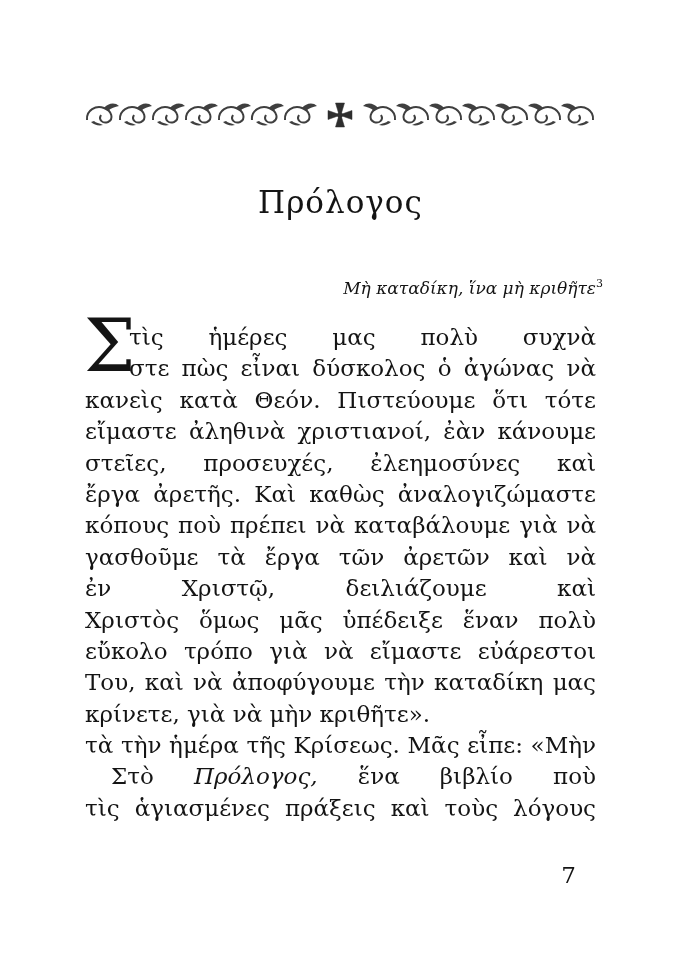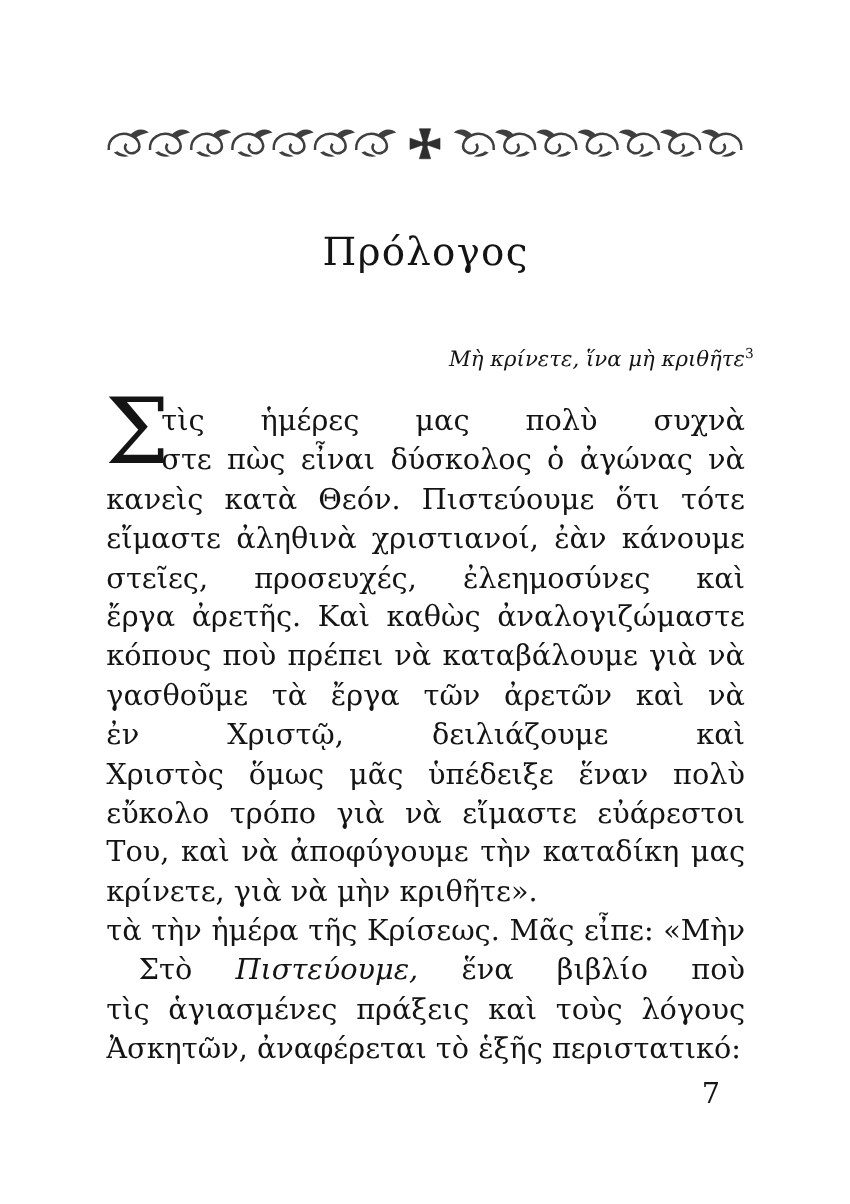--- a/index.html
+++ b/index.html
@@ -128,40 +128,39 @@
           <use href="#curl" x="132"></use>
           <use href="#curl" x="165"></use>
         <use href="#curl" x="198"></use>
       </g>
     </svg>
   </div>
 
   <h1 class="title">Πρόλογος</h1>
 
   <div class="epigraph">
-    <span>Μὴ κρίνετε, ἵνα μὴ κριθῆτε</span><sup>3</sup>
+    <span>Μὴ καταδίκη, ἵνα μὴ κριθῆτε</span><sup>3</sup>
   </div>
 
   <div class="dropcap">Σ</div>
 
   <div class="bodytext">
       <div class="line dc-indent"><span>τὶς ἡμέρες μας πολὺ συχνὰ παραπονούμα-</span></div>
       <div class="line dc-indent"><span>στε πὼς εἶναι δύσκολος ὁ ἀγώνας νὰ ζήση</span></div>
       <div class="line"><span>κανεὶς κατὰ Θεόν. Πιστεύουμε ὅτι τότε μόνον</span></div>
       <div class="line"><span>εἴμαστε ἀληθινὰ χριστιανοί, ἐὰν κάνουμε νη-</span></div>
       <div class="line"><span>στεῖες, προσευχές, ἐλεημοσύνες καὶ παρόμοια</span></div>
       <div class="line"><span>ἔργα ἀρετῆς. Καὶ καθὼς ἀναλογιζώμαστε τοὺς</span></div>
       <div class="line"><span>κόπους ποὺ πρέπει νὰ καταβάλουμε γιὰ νὰ ἐρ-</span></div>
       <div class="line"><span>γασθοῦμε τὰ ἔργα τῶν ἀρετῶν καὶ νὰ ζήσουμε</span></div>
       <div class="line"><span>ἐν Χριστῷ, δειλιάζουμε καὶ ὀπισθοχωροῦμε. Ὁ</span></div>
       <div class="line"><span>Χριστὸς ὅμως μᾶς ὑπέδειξε ἕναν πολὺ ἁπλὸ καὶ</span></div>
       <div class="line"><span>εὔκολο τρόπο γιὰ νὰ εἴμαστε εὐάρεστοι ἐνώπιόν</span></div>
       <div class="line"><span>Του, καὶ νὰ ἀποφύγουμε τὴν καταδίκη μας κα-</span></div>
       <div class="line para-last"><span>κρίνετε, γιὰ νὰ μὴν κριθῆτε».</span></div>
       <div class="line"><span>τὰ τὴν ἡμέρα τῆς Κρίσεως. Μᾶς εἶπε: «Μὴν</span></div>
-      <div class="line first-indent"><span>Στὸ </span><span class="em">Πιστεύουμε,</span><span> ἕνα βιβλίο ποὺ καταγράφει</span></div>
+      <div class="line first-indent"><span>Στὸ </span><span class="em">Πρόλογος,</span><span> ἕνα βιβλίο ποὺ καταγράφει</span></div>
       <div class="line"><span>τὶς ἁγιασμένες πράξεις καὶ τοὺς λόγους ἁγίων</span></div>
-      <div class="line para-last"><span>Ἀσκητῶν, ἀναφέρεται τὸ ἑξῆς περιστατικό:</span></div>
     </div>
 
   <div class="pagenum">7</div>
 
 </div>
 
 </body></html>

